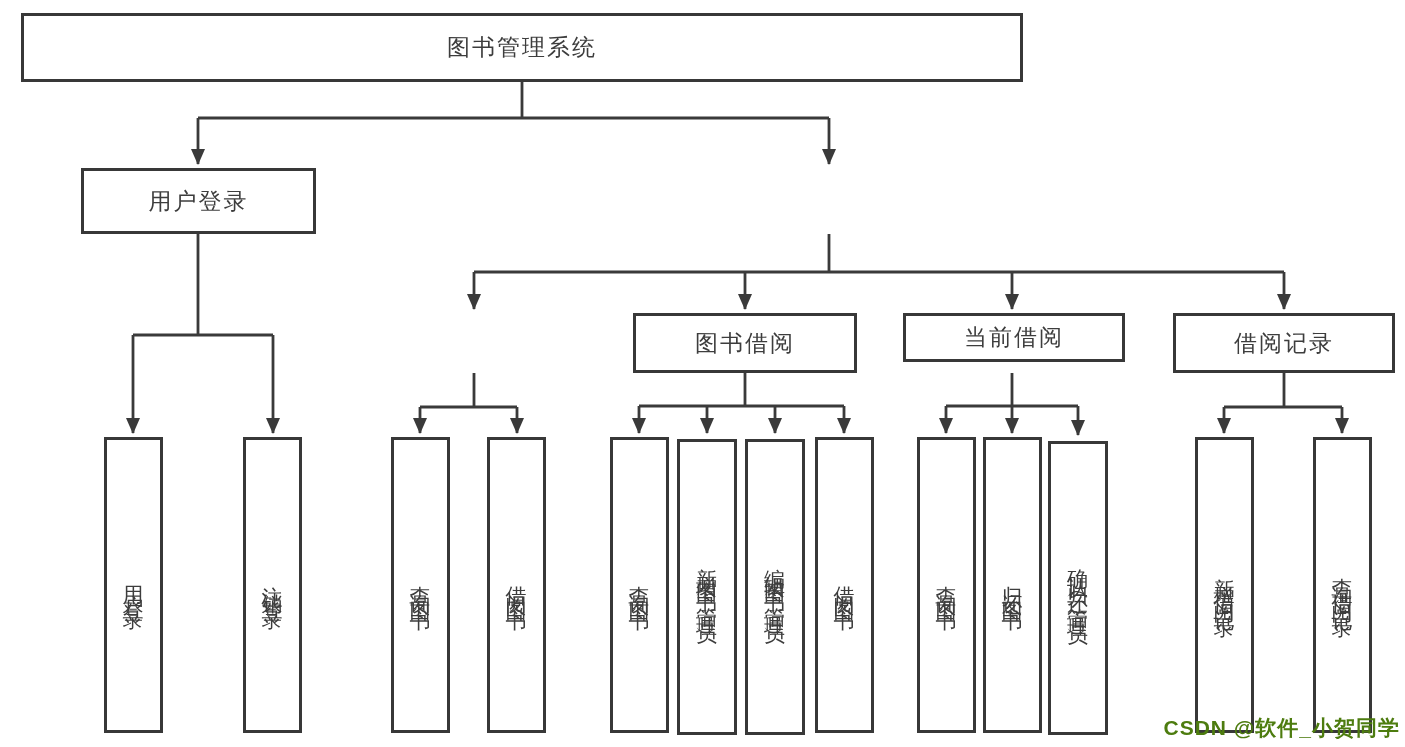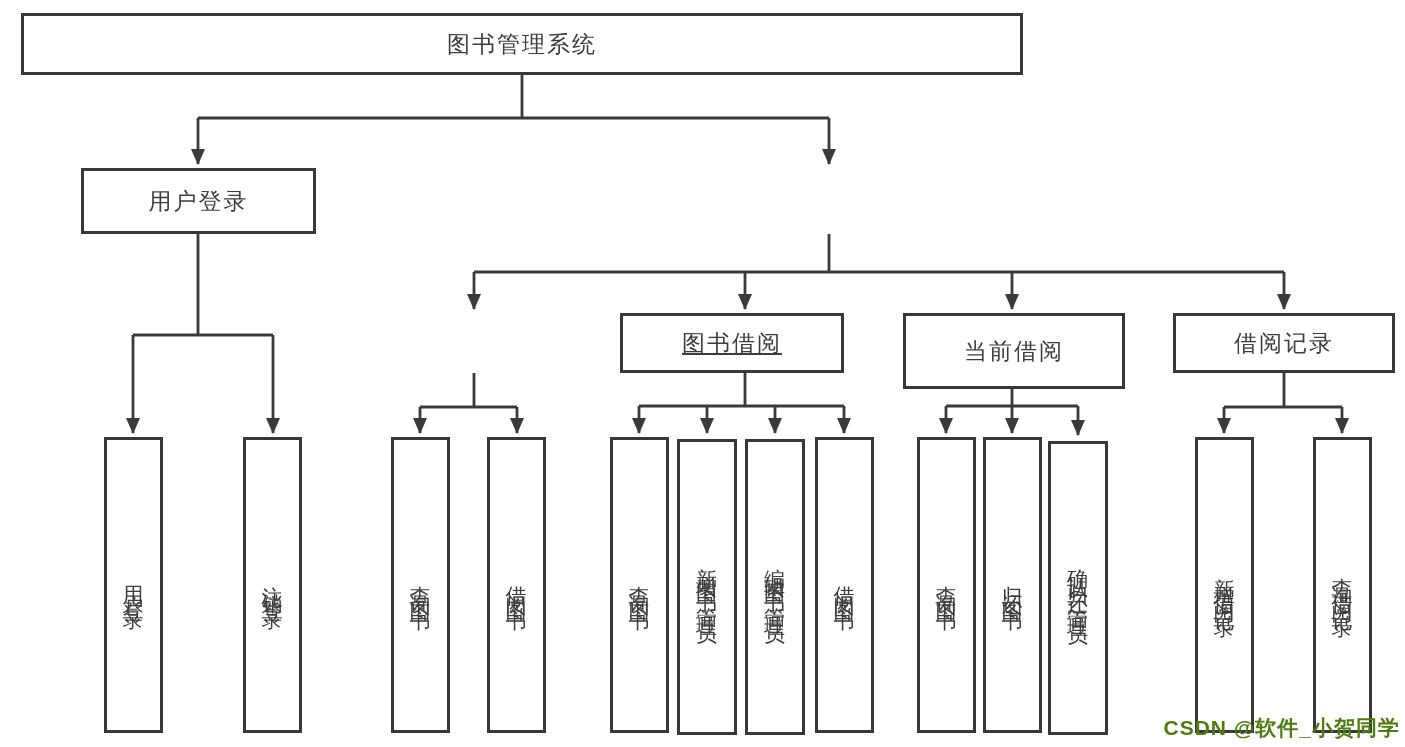--- a/index.html
+++ b/index.html
@@ -94,32 +94,32 @@
     <path class="ln" d="M1012,373 V406 M946,406 H1078"></path>
     <path class="ln" d="M946,406 V433" marker-end="url(#ah)"></path>
     <path class="ln" d="M1012,406 V433" marker-end="url(#ah)"></path>
     <path class="ln" d="M1078,406 V435" marker-end="url(#ah)"></path>
 
     <path class="ln" d="M1284,373 V407 M1224,407 H1342"></path>
     <path class="ln" d="M1224,407 V433" marker-end="url(#ah)"></path>
     <path class="ln" d="M1342,407 V433" marker-end="url(#ah)"></path>
   </svg>
 
-  <div class="node" style="left:21px; top:13px; width:1002px; height:62px;">
+  <div class="node" style="left:21px; top:13px; width:1002px; height:69px;">
     <span class="hlabel">图书管理系统</span>
   </div>
 
   <div class="node" style="left:81px; top:168px; width:235px; height:66px;">
     <span class="hlabel">用户登录</span>
   </div>
 
-  <div class="node" style="left:620px; top:313px; width:224px; height:60px;text-decoration:underline;">
+  <div class="node" style="left:633px; top:313px; width:224px; height:60px;">
     <span class="hlabel">图书借阅</span>
   </div>
-  <div class="node" style="left:903px; top:313px; width:222px; height:76px;justify-content:center;">
+  <div class="node" style="left:903px; top:313px; width:222px; height:49px;justify-content:center;">
     <span class="hlabel">当前借阅</span>
   </div>
   <div class="node" style="left:1173px; top:313px; width:222px; height:60px;">
     <span class="hlabel">借阅记录</span>
   </div>
 
   <div class="node leaf" style="left:104px; top:437px; width:59px; height:296px;">
     <span class="vlabel">用户登录</span>
   </div>
   <div class="node leaf" style="left:243px; top:437px; width:59px; height:296px;">

